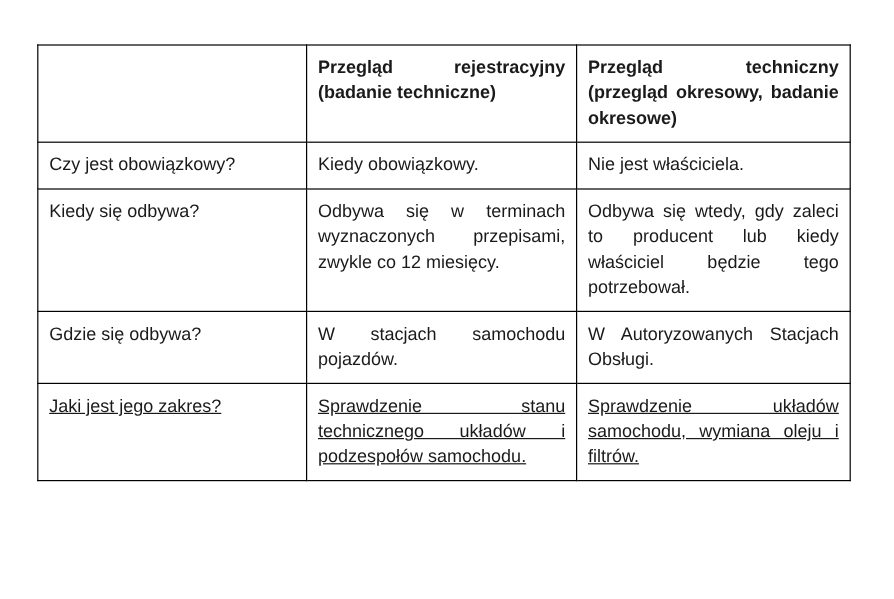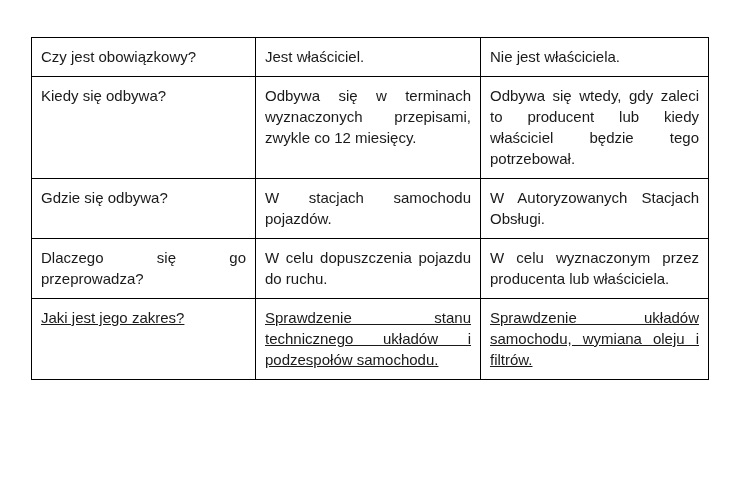--- a/index.html
+++ b/index.html
@@ -56,40 +56,40 @@
 <body>
 
 <div class="page">
   <table class="compare-table">
     <colgroup>
       <col class="c1">
       <col class="c2">
       <col class="c3">
     </colgroup>
     <tbody>
+      <tr class="r-header">
+        <th></th>
+        <th>Przegląd rejestracyjny (badanie techniczne)</th>
+        <th>Przegląd techniczny (przegląd okresowy, badanie okresowe)</th>
+      </tr>
       <tr class="r-0">
         <td class="q-cell">Czy jest obowiązkowy?</td>
-        <td>Jest właściciel.</td>
+        <td>Kiedy obowiązkowy.</td>
         <td>Nie jest właściciela.</td>
       </tr>
       <tr class="r-1">
         <td class="q-cell">Kiedy się odbywa?</td>
         <td>Odbywa się w terminach wyznaczonych przepisami, zwykle co 12 miesięcy.</td>
         <td>Odbywa się wtedy, gdy zaleci to producent lub kiedy właściciel będzie tego potrzebował.</td>
       </tr>
       <tr class="r-2">
         <td class="q-cell">Gdzie się odbywa?</td>
         <td>W stacjach samochodu pojazdów.</td>
         <td>W Autoryzowanych Stacjach Obsługi.</td>
       </tr>
-      <tr class="r-3">
-        <td class="q-cell">Dlaczego się go przeprowadza?</td>
-        <td>W celu dopuszczenia pojazdu do ruchu.</td>
-        <td>W celu wyznaczonym przez producenta lub właściciela.</td>
-      </tr>
       <tr class="r-4">
         <td class="q-cell">Jaki jest jego zakres?</td>
         <td>Sprawdzenie stanu technicznego układów i podzespołów samochodu.</td>
         <td>Sprawdzenie układów samochodu, wymiana oleju i filtrów.</td>
       </tr>
     </tbody>
   </table>
 </div>
 
 </body></html>

